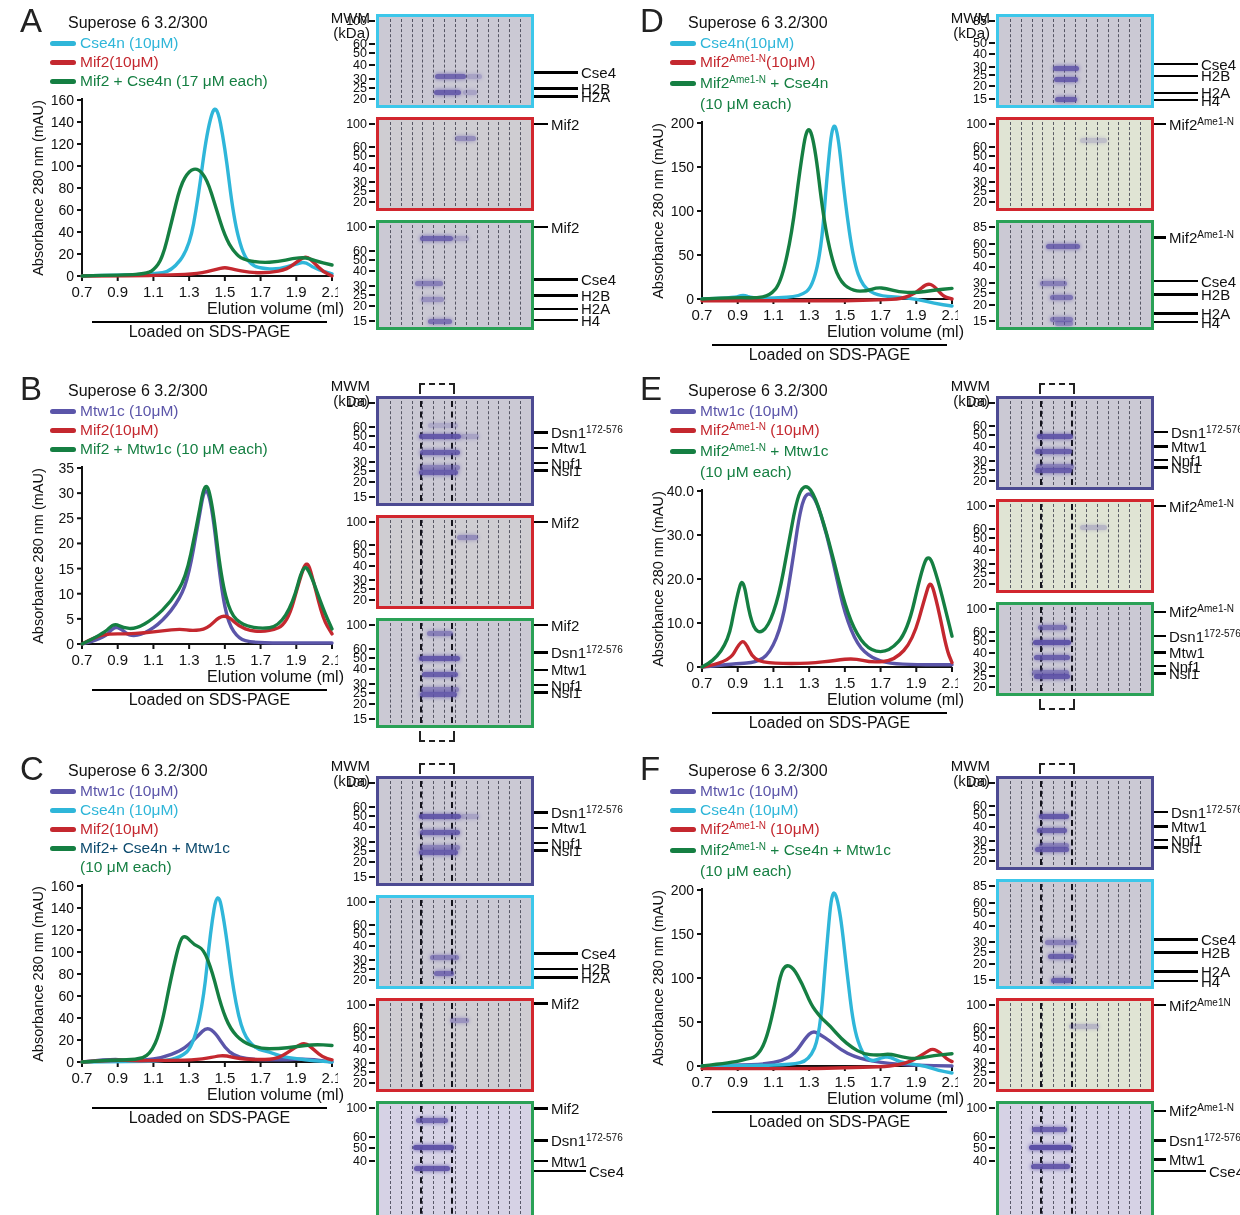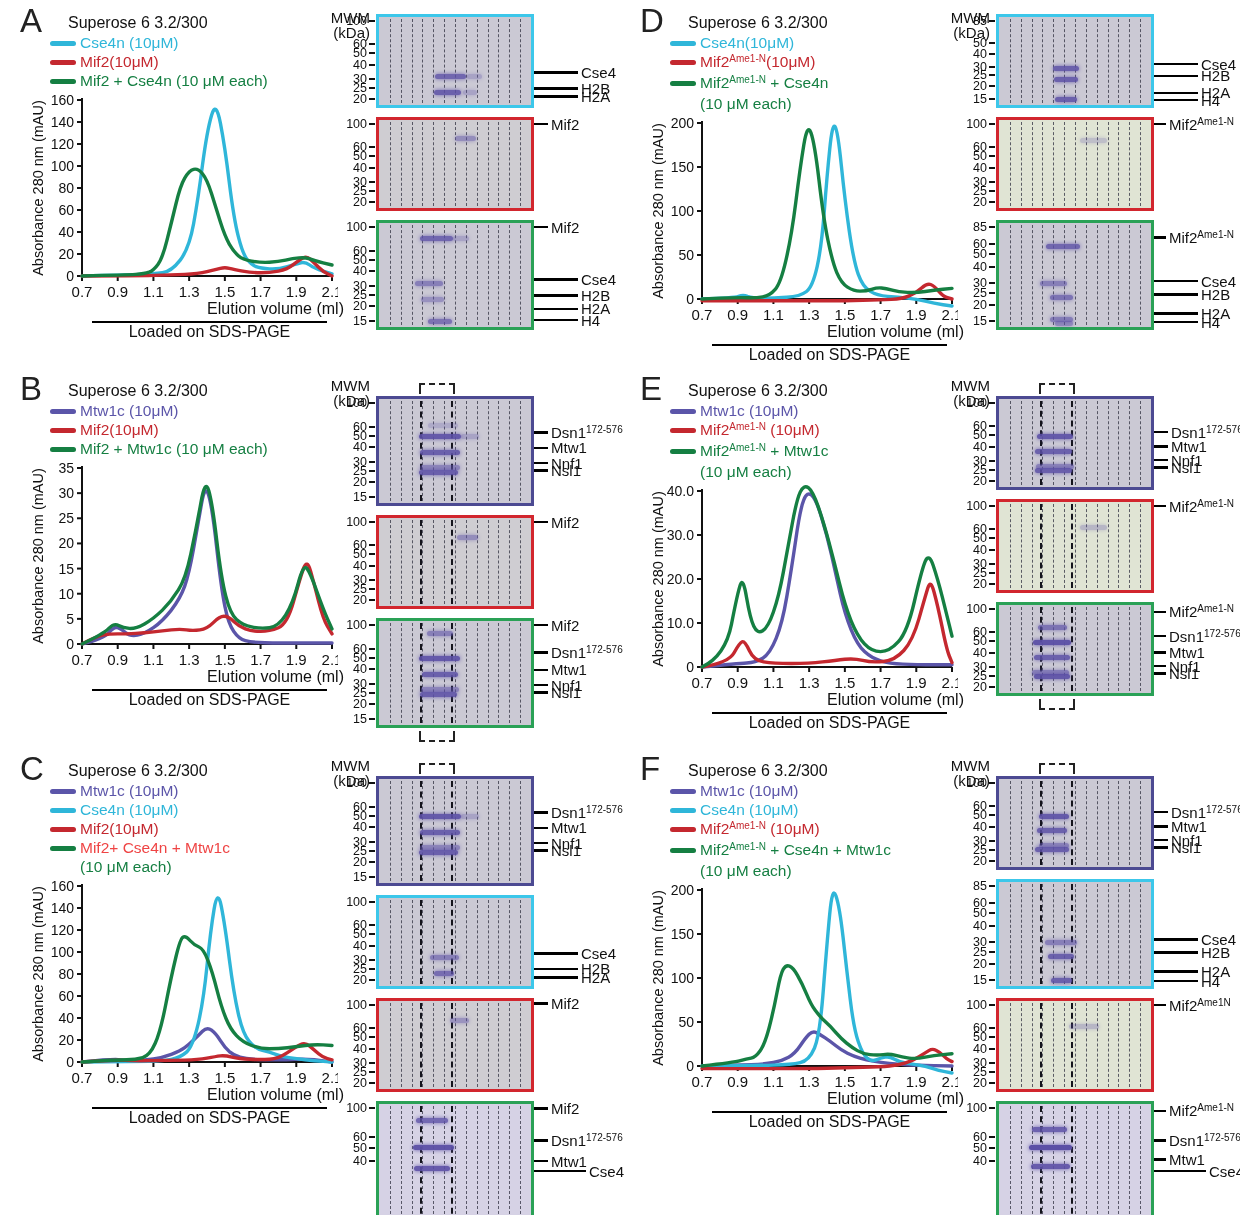--- a/index.html
+++ b/index.html
@@ -55,21 +55,21 @@
               </div>
               <div class="leg-item">
                 <span class="swatch" style="background: rgb(196, 40, 47);"></span>
                 <div class="leg-lines">
                   <div class="leg-line" style="color: rgb(196, 40, 47);"><span>Mif2(10μM)</span></div>
                 </div>
               </div>
               <div class="leg-item">
                 <span class="swatch" style="background: rgb(21, 127, 66);"></span>
                 <div class="leg-lines">
-                  <div class="leg-line" style="color: rgb(21, 127, 66);"><span>Mif2 + Cse4n (10 μM each)</span></div>
+                  <div class="leg-line" style="color: rgb(21, 127, 66);"><span>Mif2 + Cse4n (17 μM each)</span></div>
                 </div>
               </div>
             </div>
             <svg width="308" height="212" class="chart-svg">
               <line x1="52" y1="6" x2="52" y2="184" stroke="#111" stroke-width="2"></line>
               <line x1="52" y1="184" x2="302" y2="184" stroke="#111" stroke-width="2"></line>
               <line x1="47" y1="184" x2="52" y2="184" stroke="#111" stroke-width="2"></line>
               <text x="44" y="189" text-anchor="end" font-size="14px" fill="#111">0</text>
               <line x1="47" y1="162" x2="52" y2="162" stroke="#111" stroke-width="2"></line>
               <text x="44" y="167" text-anchor="end" font-size="14px" fill="#111">20</text>
@@ -982,21 +982,21 @@
               </div>
               <div class="leg-item">
                 <span class="swatch" style="background: rgb(196, 40, 47);"></span>
                 <div class="leg-lines">
                   <div class="leg-line" style="color: rgb(196, 40, 47);"><span>Mif2(10μM)</span></div>
                 </div>
               </div>
               <div class="leg-item">
                 <span class="swatch" style="background: rgb(21, 127, 66);"></span>
                 <div class="leg-lines">
-                  <div class="leg-line" style="color: #ef4444;"><span>Mif2+ Cse4n + Mtw1c</span></div>
+                  <div class="leg-line" style="color: #0c4a6e;"><span>Mif2+ Cse4n + Mtw1c</span></div>
                   <div class="leg-line" style="color: rgb(21, 127, 66);"><span>(10 μM each)</span></div>
                 </div>
               </div>
             </div>
             <svg width="308" height="212" class="chart-svg">
               <line x1="52" y1="6" x2="52" y2="184" stroke="#111" stroke-width="2"></line>
               <line x1="52" y1="184" x2="302" y2="184" stroke="#111" stroke-width="2"></line>
               <line x1="47" y1="184" x2="52" y2="184" stroke="#111" stroke-width="2"></line>
               <text x="44" y="189" text-anchor="end" font-size="14px" fill="#111">0</text>
               <line x1="47" y1="162" x2="52" y2="162" stroke="#111" stroke-width="2"></line>

